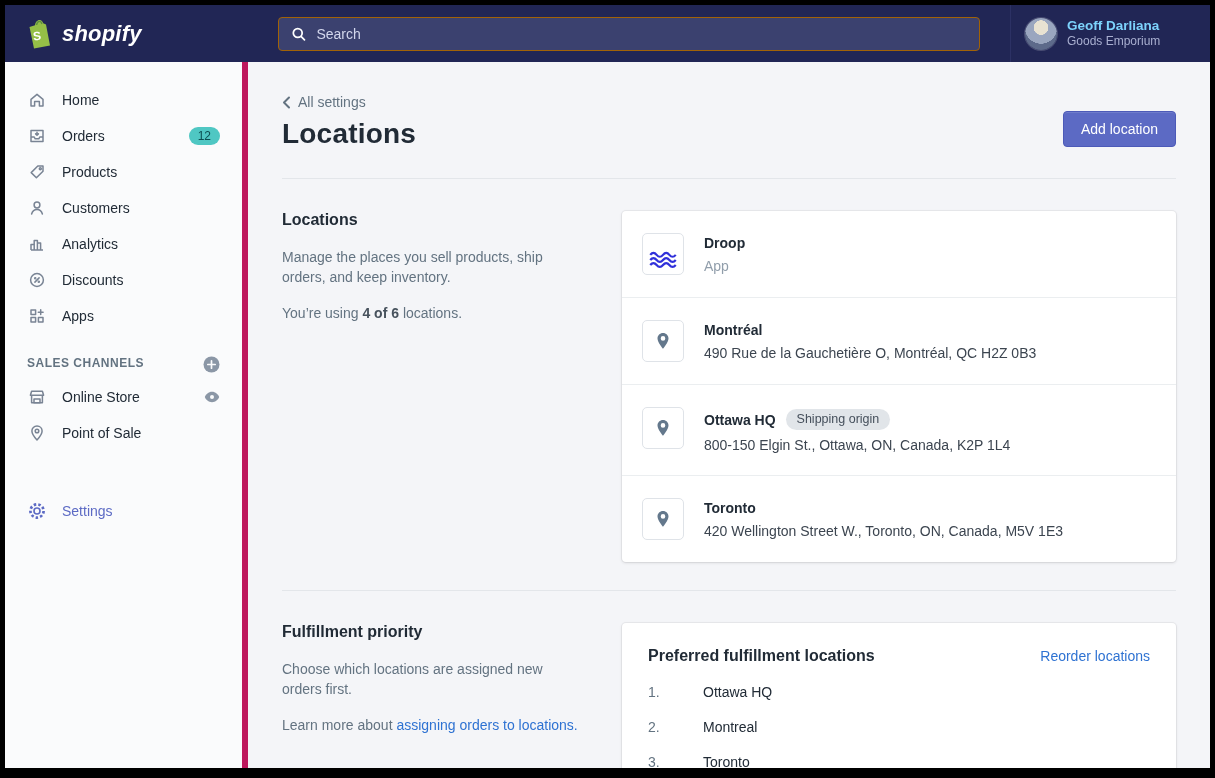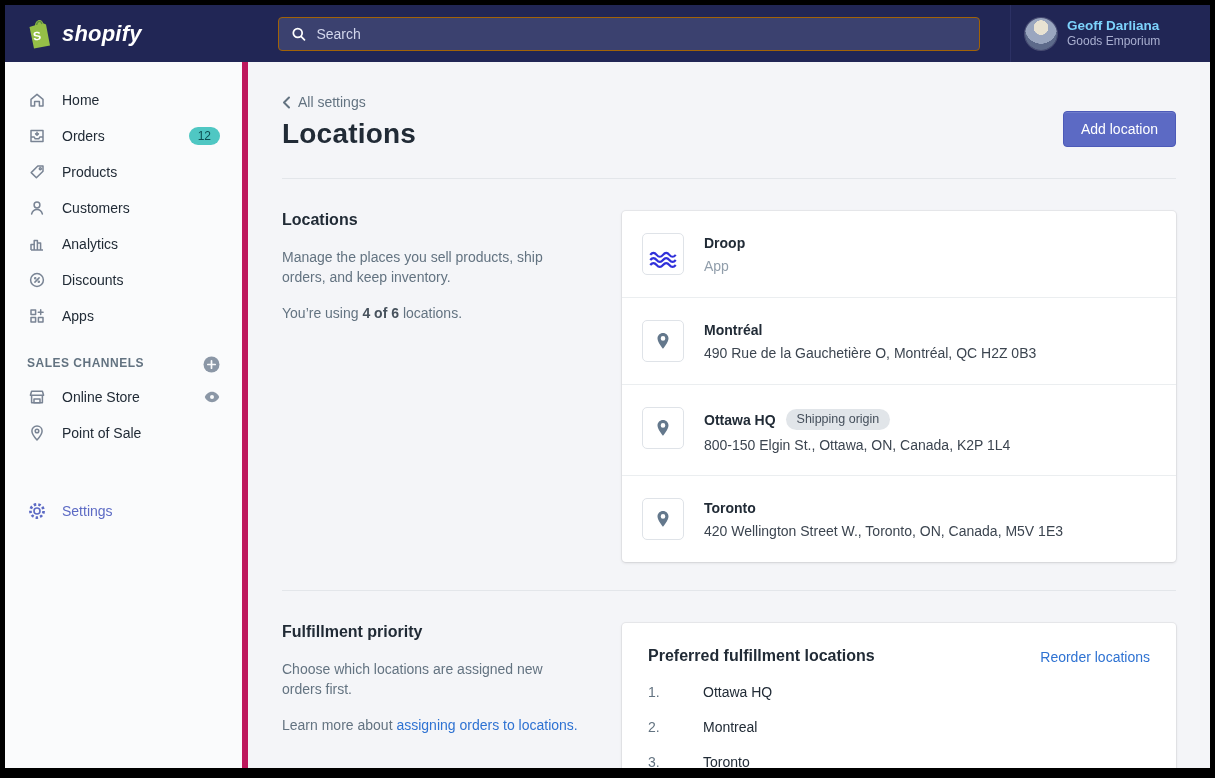--- a/index.html
+++ b/index.html
@@ -51,21 +51,21 @@
   .loc-row { display:flex; gap:20px; padding:22px 20px; border-bottom:1px solid #ebeef0; cursor:pointer; align-items:flex-start; }
   .loc-row:last-child { border-bottom:none; }
   .tile { width:42px; height:42px; border:1px solid #dfe3e8; border-radius:5px; background:#fff; display:flex; align-items:center; justify-content:center; flex-shrink:0; }
   .loc-title-line { display:flex; align-items:center; gap:10px; margin-top:2px; }
   .loc-name { font-size:14px; font-weight:600; color:#212b36; }
   .loc-sub { font-size:14px; color:#3c4550; margin-top:7px; }
   .loc-sub.muted { color:#919eab; }
   .pill { background:#e1e5e9; color:#454f5b; font-size:12.5px; padding:3px 11px; border-radius:11px; line-height:15px; }
 
   .card2 { padding:24px 26px 26px 26px; }
-  .card2-head { display:flex; justify-content:space-between; align-items:flex-end;gap:16px; }
+  .card2-head { display:flex; justify-content:space-between; align-items:center;gap:16px; }
   .card2-title { font-size:16px; font-weight:600; color:#212b36; }
   .card2-link { font-size:14px; }
   .pri-row { display:flex; margin-top:19px; font-size:14px; }
   .pri-num { color:#637381; width:20px; margin-right:35px; }
   .pri-name { color:#212b36; }
 </style>
 </head>
 <body>
 
 <div class="frame">

